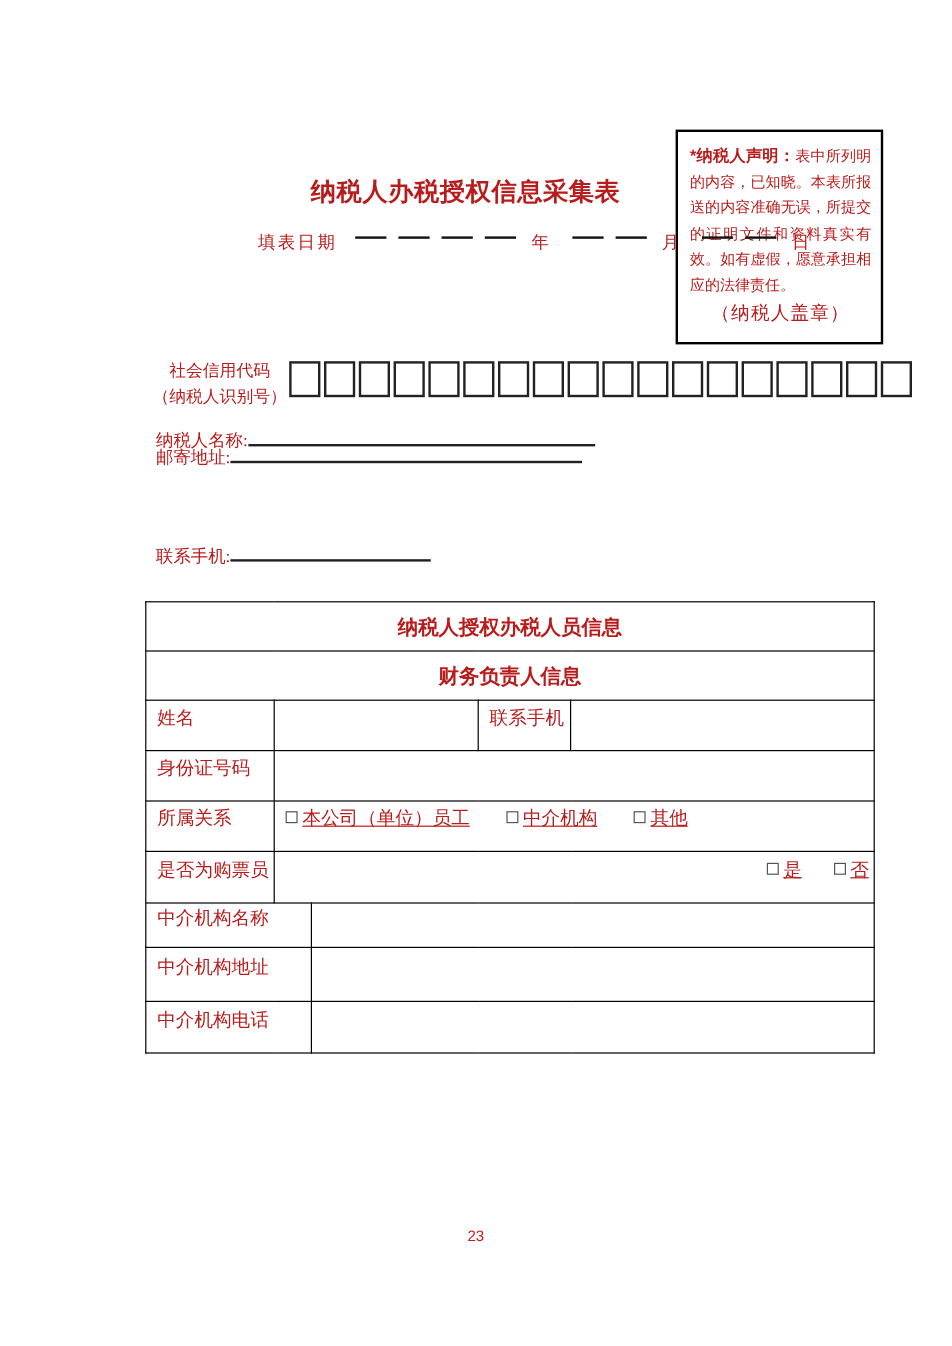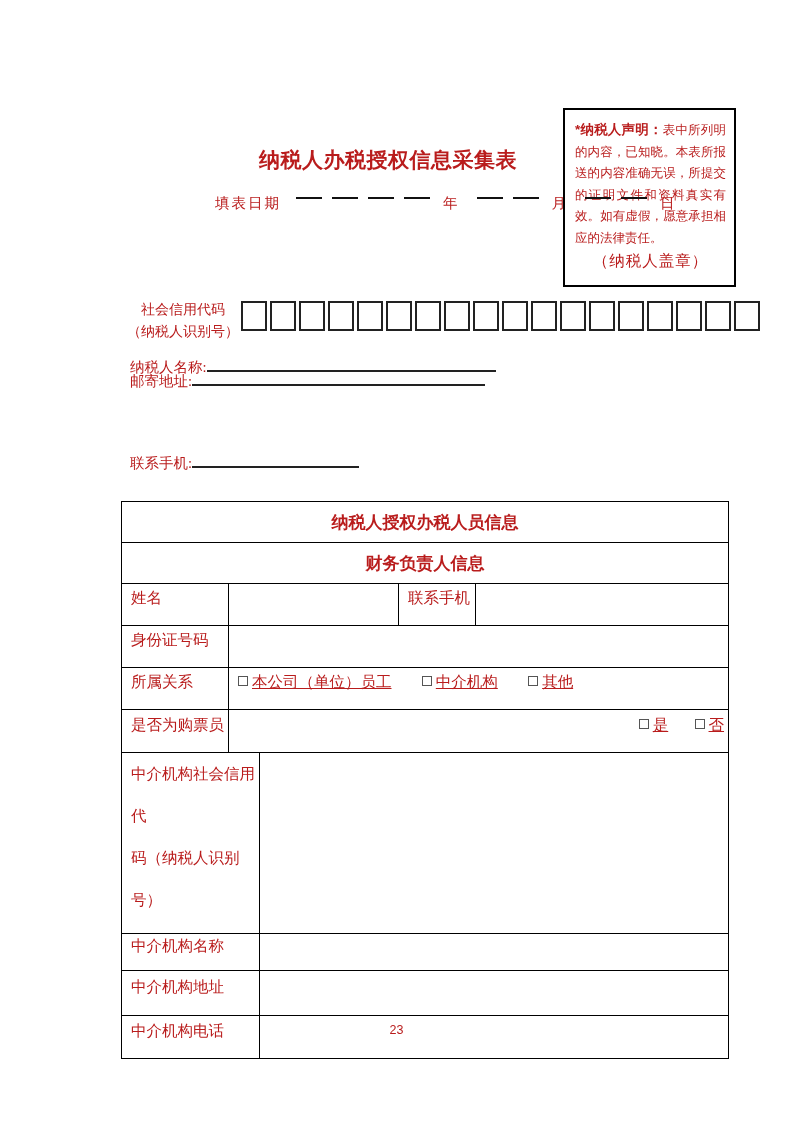--- a/index.html
+++ b/index.html
@@ -144,27 +144,20 @@
         <span class="opt"><span class="cb"></span><span>其他</span></span>
       </td>
     </tr>
     <tr style="height:43px;text-align:right;">
       <td>是否为购票员</td>
       <td colspan="4">
         <span class="opt"><span class="cb"></span><span>是</span></span>
         <span class="opt" style="margin-left:22px;"><span class="cb"></span><span>否</span></span>
       </td>
     </tr>
-    <tr style="height:91px;">
-      <td colspan="2" class="two-line-label">
-        <span>中介机构社会信用代</span>
-        <span>码（纳税人识别号）</span>
-      </td>
-      <td colspan="3"></td>
-    </tr>
     <tr style="height:37px;">
       <td colspan="2">中介机构名称</td>
       <td colspan="3"></td>
     </tr>
     <tr style="height:45px;">
       <td colspan="2">中介机构地址</td>
       <td colspan="3"></td>
     </tr>
     <tr style="height:43px;">
       <td colspan="2">中介机构电话</td>

